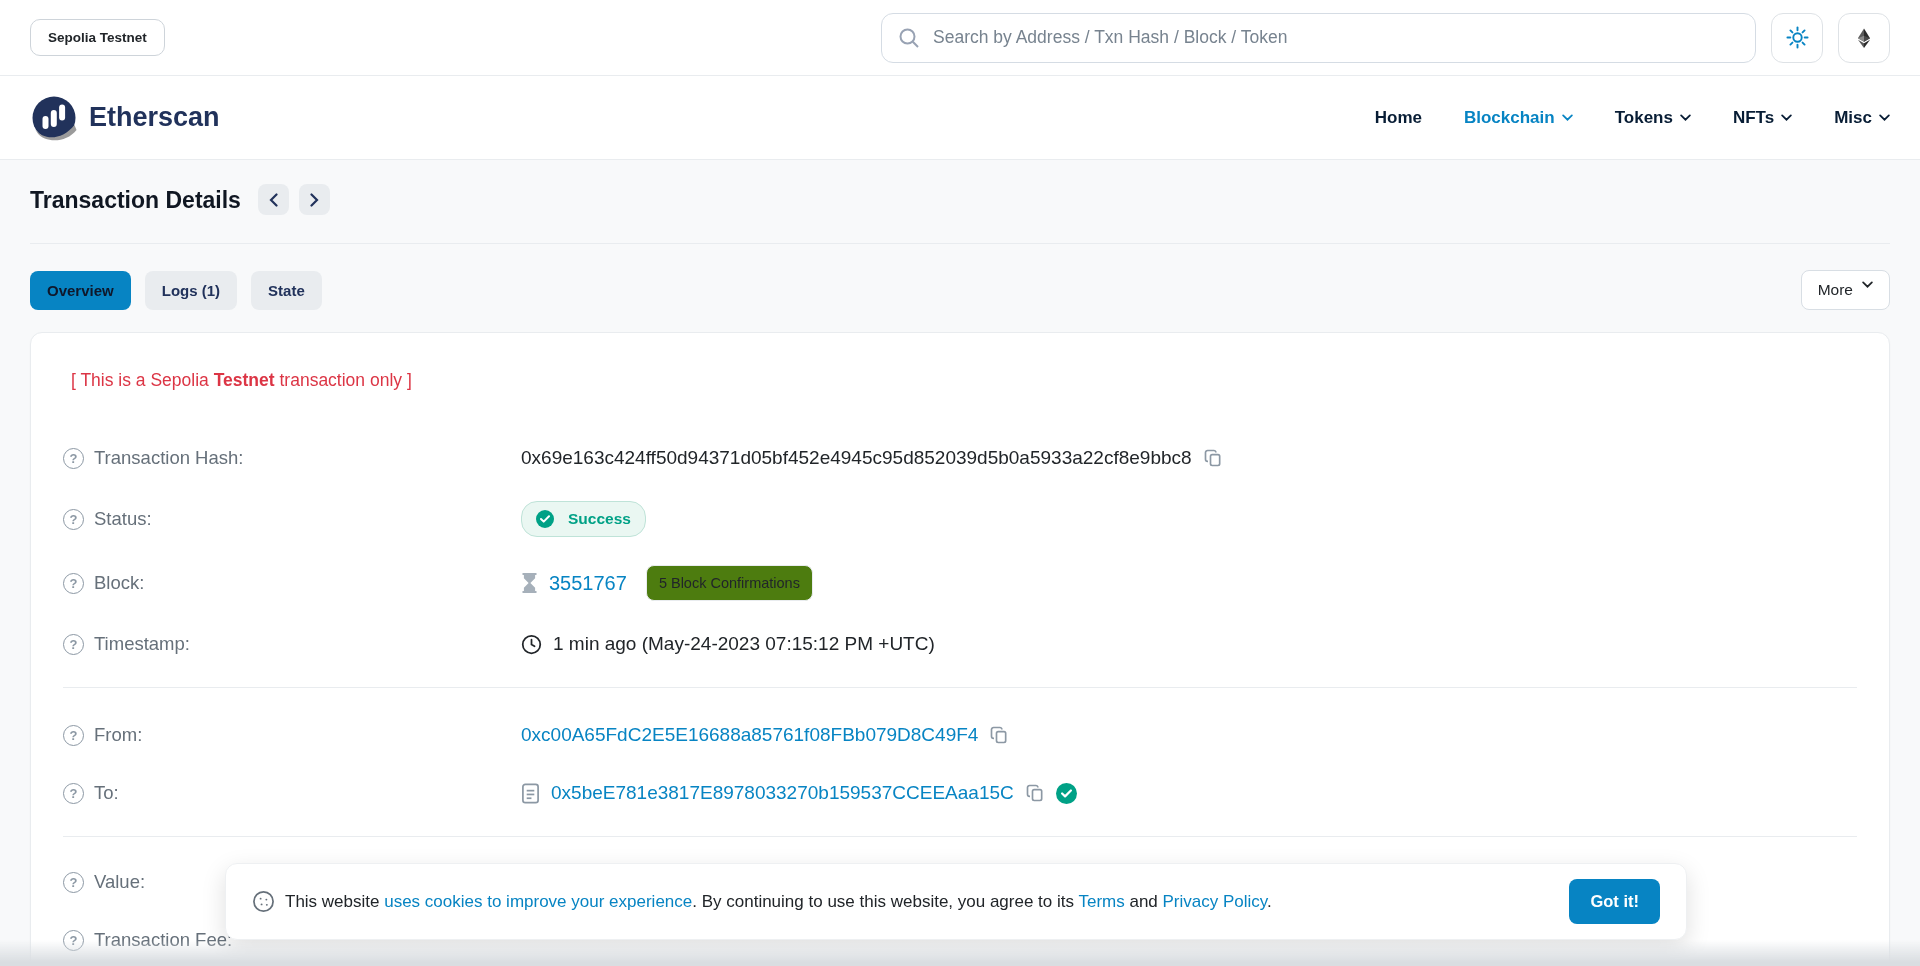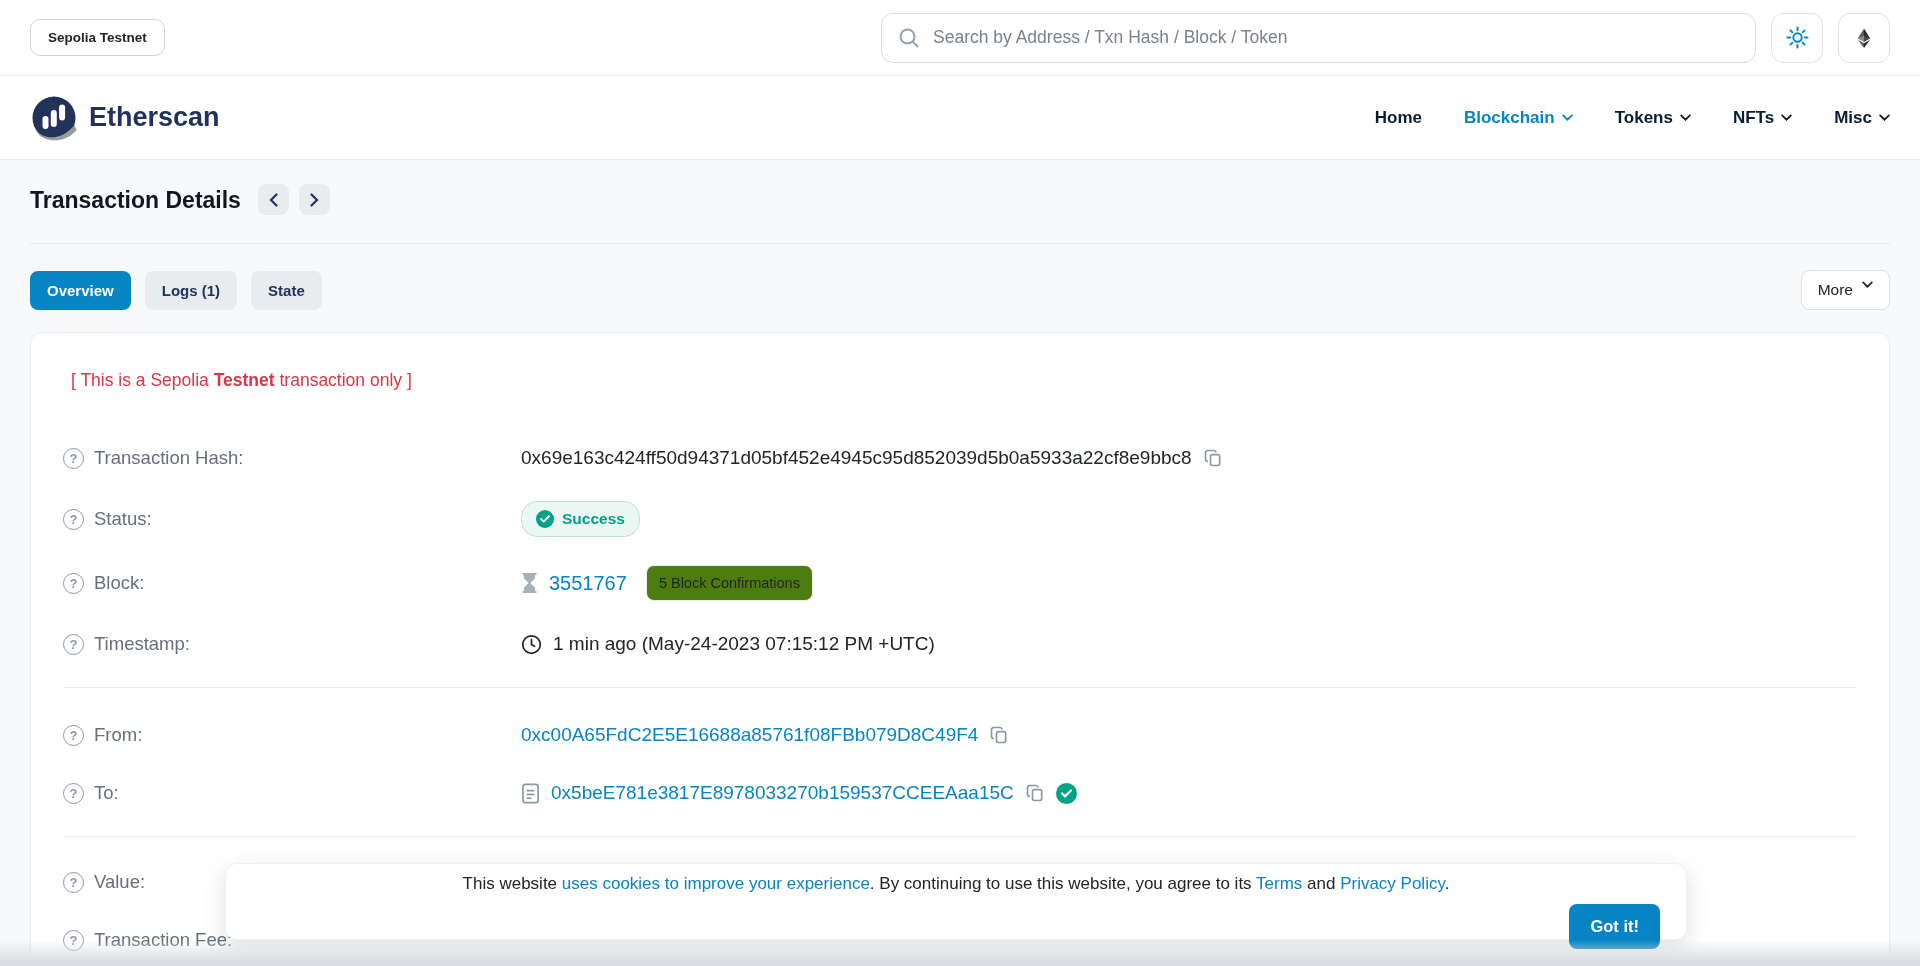--- a/index.html
+++ b/index.html
@@ -27,45 +27,45 @@
   
   .main { padding:24px 30px 0; }
   .page-head { display:flex; align-items:center; }
   .page-head h1 { font-size:23px; font-weight:700; color:#101722; line-height:30px; }
   .pager-btn { width:31px; height:31px; border:none; border-radius:8px; background:#e9ecef; display:flex; align-items:center; justify-content:center; margin-left:10px; }
   .pager-btn:first-of-type { margin-left:17px; }
   .head-divider { border:none; border-top:1px solid #e9ecef; margin-top:28px; }
 
   .tabs-row { display:flex; align-items:center; margin-top:26px; }
   .tab { border:none; padding:11px 17px; border-radius:8px; font-size:15px; font-weight:600; background:#e9ecef; color:#21325b; margin-right:14px; }
-  .tab.active { background:#0784c3; color:#ffffff; }
+  .tab.active { background:#0784c3; color:#0f172a; }
   .more-btn { margin-left:auto; margin-right:0; background:#fff; border:1px solid #d8dee4; border-radius:8px; padding:10px 16px; font-size:15.5px; font-weight:500; color:#212529; display:flex; gap:9px; }
 
   
   .card { margin-top:22px; background:#fff; border:1px solid #e9ecef; border-radius:12px; padding:30px 32px; height:720px; box-shadow:0 1px 2px rgba(0,0,0,.03); }
   .notice { color:#dc3545; font-size:17.5px; line-height:26px; margin:4px 8px 50px; }
   .notice b { font-weight:700; }
 
   .detail-row { display:flex; align-items:center; margin-bottom:28px; min-height:30px; }
   .detail-label { flex:0 0 458px; display:flex; align-items:center; gap:10px; color:#66707a; font-size:18.5px; }
   .detail-value { display:flex; align-items:center; gap:11px; font-size:19px; color:#212529; }
   .help { width:21px; height:21px; border:1.5px solid #8c98a4; border-radius:50%; color:#8c98a4; font-size:13px; font-weight:700; display:inline-flex; align-items:center; justify-content:center; flex:none; }
   .blue { color:#0784c3; }
   .copy-btn { background:none; border:none; display:flex; padding:0; }
 
-  .status-badge { display:inline-flex; align-items:center; gap:8px; background:#eaf7f2; border:1px solid #bfe3d8; color:#00a186; font-size:15.5px; font-weight:600; padding:8px 14px; border-radius:16px; }
+  .status-badge { display:inline-flex; align-items:center; gap:14px; background:#eaf7f2; border:1px solid #bfe3d8; color:#00a186; font-size:15.5px; font-weight:600; padding:8px 14px; border-radius:16px; }
   .check-circle { width:18px; height:18px; border-radius:50%; background:#00a186; display:inline-flex; align-items:center; justify-content:center; flex:none; }
   .check-circle.lg { width:21px; height:21px; }
   .block-link { font-size:20px; font-weight:500; }
   .conf-badge { background:#4d7c0f; border:1px solid #e9ecef; border-radius:8px; padding:9px 12px; font-size:14.5px; font-weight:400; color:#212529; margin-left:8px; }
   .row-divider { border:none; border-top:1px solid #e9ecef; margin:26px 0 32px; }
   .row-divider.second { margin:28px 0 30px; }
 
   
-  .cookie-banner { position:fixed; left:225px; top:863px; width:1462px; height:77px; background:#fff; border:1px solid #eef0f2; border-radius:12px; box-shadow:0 8px 24px rgba(0,0,0,.13); display:flex; align-items:center; padding:0 26px; gap:10px; z-index:50; font-size:17px; color:#212529;flex-direction:column; }
+  .cookie-banner { position:fixed; left:225px; top:863px; width:1462px; height:77px; background:#fff; border:1px solid #eef0f2; border-radius:12px; box-shadow:0 8px 24px rgba(0,0,0,.13); display:flex; align-items:center; padding:0 26px; gap:10px; z-index:50; font-size:17px; color:#212529; }
   .cookie-banner .txt { white-space:nowrap; }
   .got-it-btn { margin-left:auto; background:#0784c3; color:#fff; border:none; border-radius:8px; padding:13px 21px; font-size:16.5px; font-weight:700; }
 
   .bottom-fade { position:fixed; left:0; right:0; bottom:0; height:26px; background:linear-gradient(to bottom, rgba(216,221,226,0), #d9dde1 85%); z-index:60; pointer-events:none; }
 </style>
 </head>
 <body>
 
 <header class="topbar">
   <button class="network-btn">Sepolia Testnet</button>

